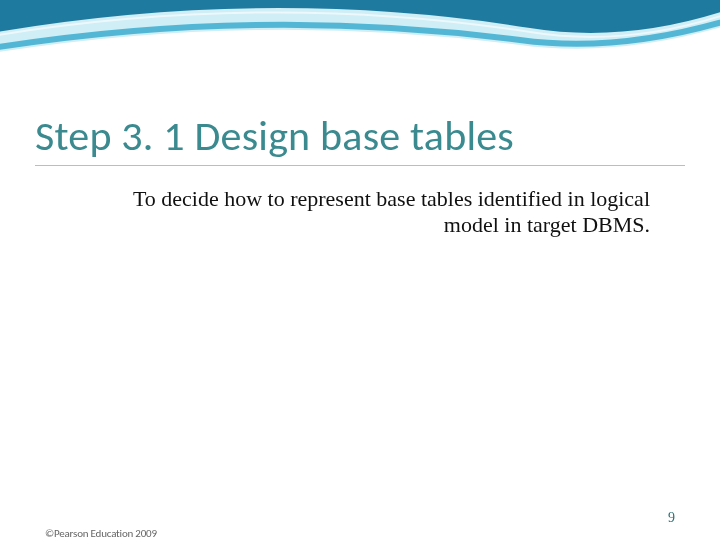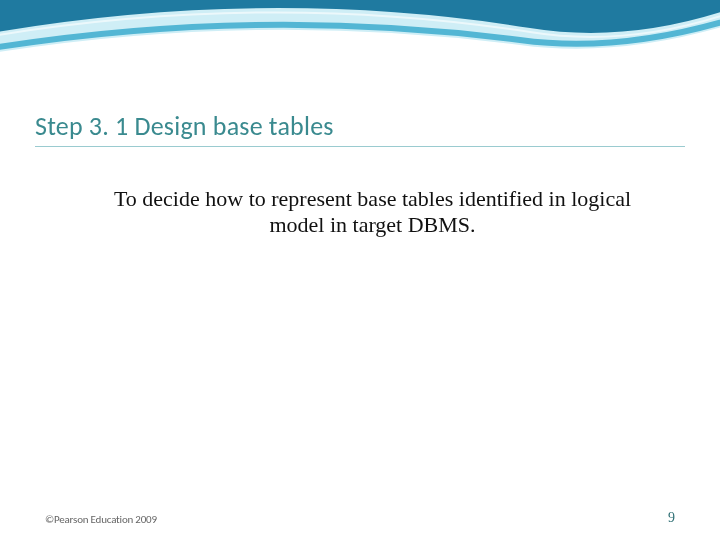--- a/index.html
+++ b/index.html
@@ -27,59 +27,59 @@
     height: 100px;
     pointer-events: none;
   }
   .title {
     position: absolute;
     top: 110px;
     left: 35px;
     right: 35px;
     font-family: 'Segoe UI Light','Segoe UI','Calibri Light',Calibri,Arial,sans-serif;
     font-weight: 300;
-    font-size: 26px;
+    font-size: 42px;
     color: #3a8a8f;
     border-bottom: 1px solid #9acbd0;
     padding-bottom: 4px;
     letter-spacing: 0.2px;
   }
   .body {
     position: absolute;
     top: 186px;
     left: 95px;
     right: 70px;
     font-size: 22px;
     color: #111;
     line-height: 1.18;
   }
   .para1 {
     font-family: Georgia, 'Times New Roman', serif;
-    text-align: center;
+    text-align: right;
     margin-bottom: 20px;
   }
   .para2-wrap {
     margin-left: -25px;
   }
   .bullet-glyph {
     display: inline-block;
     width: 14px;
     height: 14px;
     border: 1.5px solid #333;
     vertical-align: -1px;
     margin-right: 4px;
   }
   .para2 {
     font-family: Georgia, 'Times New Roman', serif;
     text-align: justify;
     text-justify: inter-word;
   }
   .footer-left {
     position: absolute;
-    bottom: 14px;
+    bottom: 0;
     left: 45px;
     font-family: 'Segoe UI', Calibri, Arial, sans-serif;
     font-size: 11px;
     color: #666;
     letter-spacing: -0.2px;
   }
   .footer-right {
     position: absolute;
     bottom: 14px;
     right: 45px;

